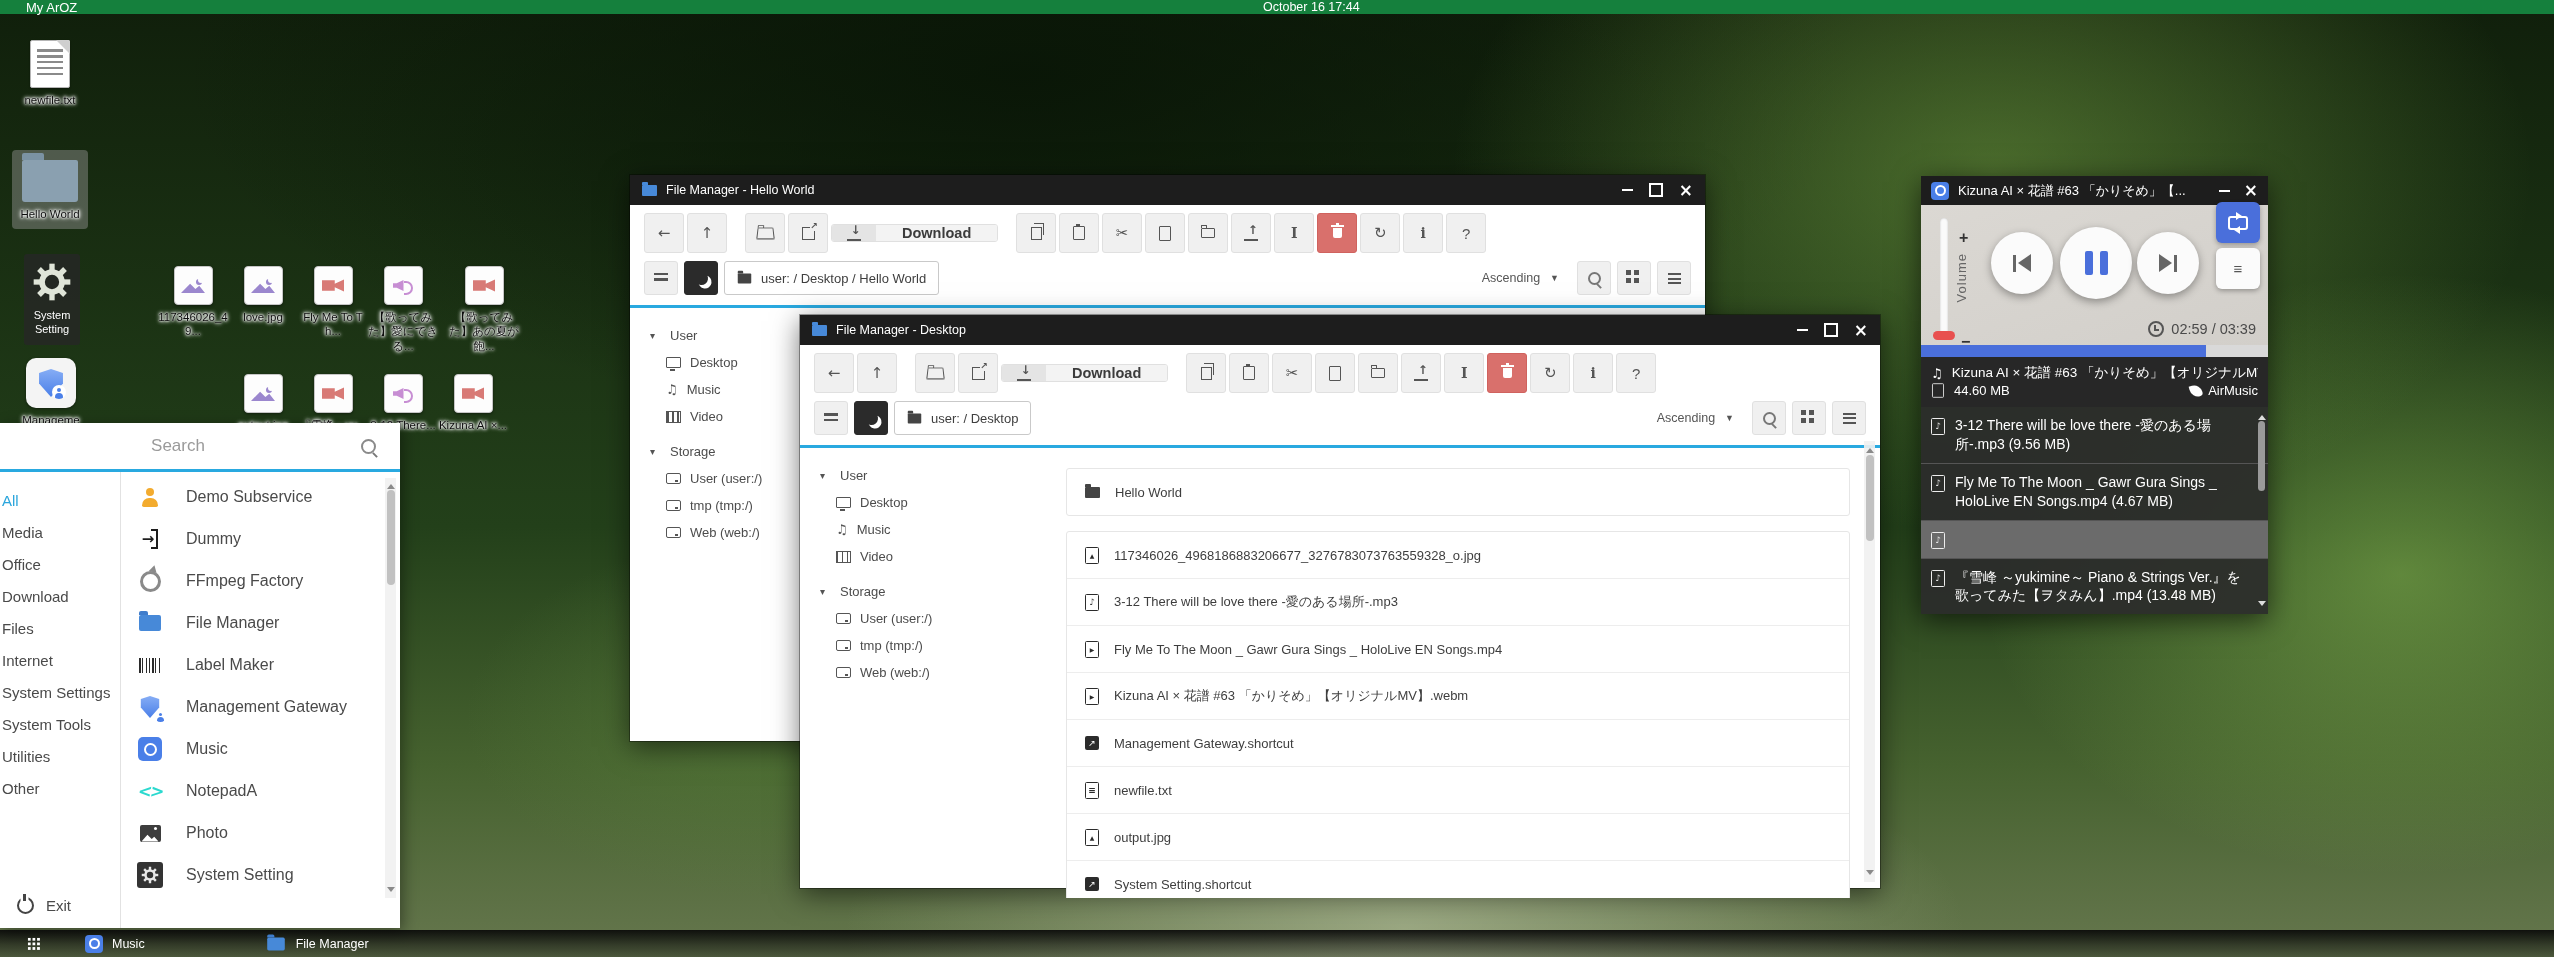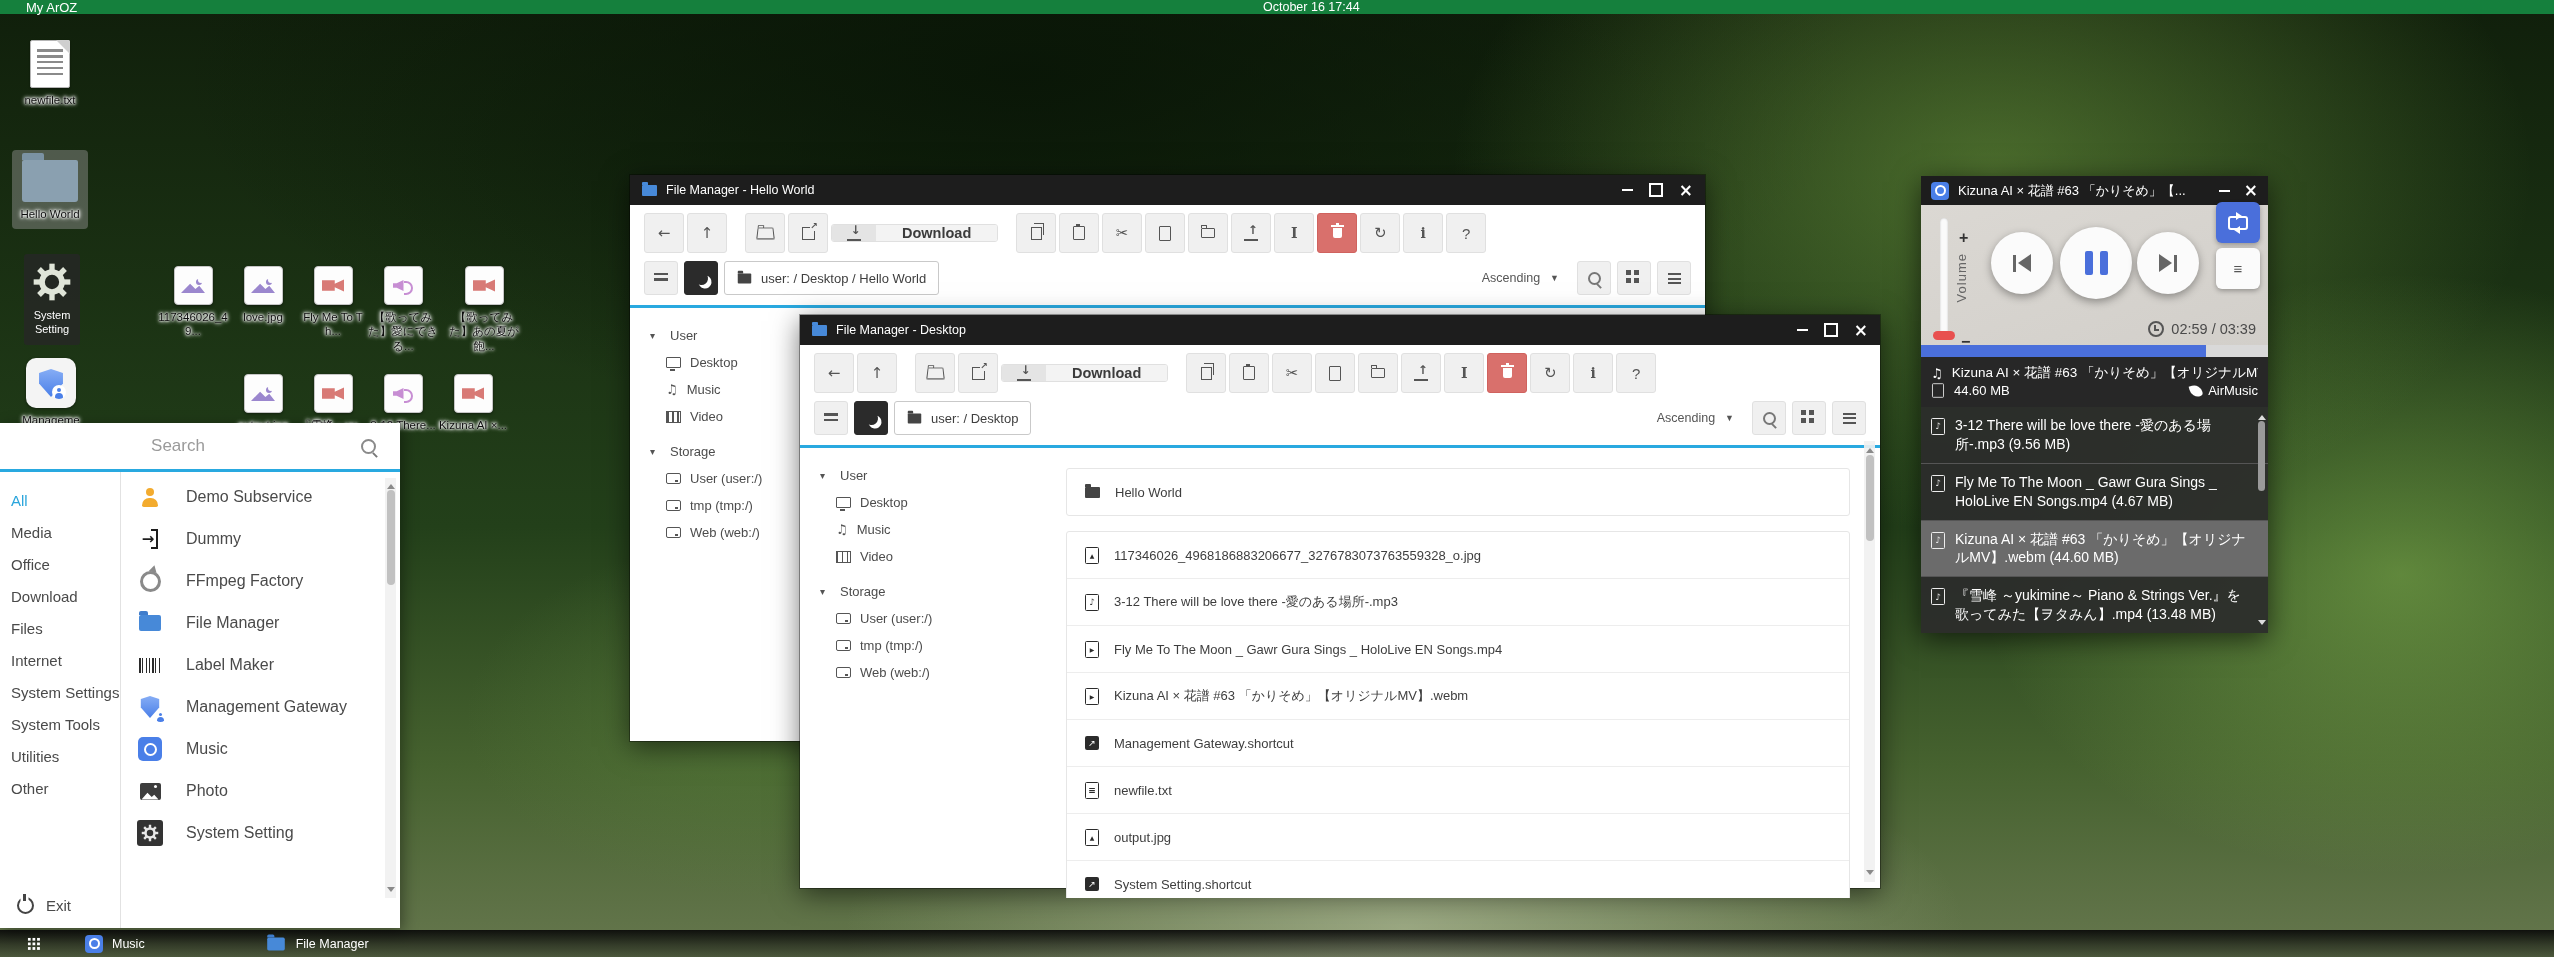--- a/index.html
+++ b/index.html
@@ -138,21 +138,21 @@
   .gview{width:5px;height:5px;background:#555;box-shadow:8px 0 #555,0 8px #555,8px 8px #555;display:inline-block;margin:-6px 6px 6px -6px;}
   .lview{width:13px;height:11px;background:repeating-linear-gradient(180deg,#555 0 2px,transparent 2px 4.5px);display:inline-block;}
   
   .smenu{position:absolute;left:0;top:423px;width:400px;height:505px;z-index:30;box-shadow:3px 4px 14px rgba(0,0,0,.4);}
   .ssearch{height:46px;background:#fff;border-bottom:3px solid #29a9e0;display:flex;align-items:center;position:relative;}
   .ssearch input{border:none;outline:none;margin-left:16px;font-size:17px;color:#333;width:320px;font-family:inherit;background:transparent;text-align:center;}
   .ssearch input::placeholder{color:#9a9a9a;}
   .ssearch .mag.big{position:absolute;right:24px;top:16px;}
   .sbody{position:relative;background:#fff;height:456px;display:flex;}
   .scats{width:121px;border-right:1px solid #e2e2e2;padding-top:12px;box-sizing:border-box;}
-  .scat{height:32px;display:flex;align-items:center;padding-left:11px;font-size:15px;color:#4a4a4a;}
+  .scat{height:32px;display:flex;align-items:center;padding-left:2px;font-size:15px;color:#4a4a4a;}
   .scat.active{color:#2aa5dc;}
   .sexit{position:absolute;left:17px;bottom:14px;display:flex;align-items:center;gap:12px;font-size:15px;color:#4a4a4a;}
   .pwr{width:13px;height:13px;border:2.2px solid #444;border-radius:50%;position:relative;display:inline-block;}
   .pwr::after{content:"";position:absolute;top:-5px;left:4px;width:2.5px;height:7px;background:#444;box-shadow:0 0 0 2.5px #fff;}
   .sapps{flex:1;overflow:hidden;padding-top:4px;}
   .sapp{height:42px;display:flex;align-items:center;gap:23px;padding-left:16px;}
   .sapp .alabel{font-size:16px;color:#4a4a4a;}
   .aicon{width:26px;height:26px;display:flex;align-items:center;justify-content:center;position:relative;flex-shrink:0;}
   .person{width:18px;height:19px;position:relative;}
   .person::before{content:"";position:absolute;top:0;left:5px;width:8px;height:8px;border-radius:50%;background:#f3ab2e;}
@@ -694,21 +694,20 @@
       <div class="pitem">
           <span class="pg aud light"></span>
           <span>3-12 There will be love there -愛のある場所-.mp3 (9.56 MB)</span>
         </div>
       <div class="pitem">
           <span class="pg aud light"></span>
           <span>Fly Me To The Moon _ Gawr Gura Sings _ HoloLive EN Songs.mp4 (4.67 MB)</span>
         </div>
       <div class="pitem selected">
           <span class="pg aud light"></span>
-          <span>Kizuna AI × 花譜 #63 「かりそめ」【オリジナルMV】.webm (44.60 MB)</span>
         </div>
       <div class="pitem" style="border-bottom:none;">
           <span class="pg aud light"></span>
           <span>『雪峰 ～yukimine～ Piano &amp; Strings Ver.』を歌ってみた【ヲタみん】.mp4 (13.48 MB)</span>
         </div>
       <div class="pscroll">
         <span class="chev w up" style="top:2px;"></span>
         <span class="vthumb" style="top:12px;height:70px;"></span>
         <span class="chev w down" style="bottom:2px;"></span>
       </div>
@@ -777,20 +776,26 @@
             <span class="alabel">Management Gateway</span>
           </div>
         <div class="sapp">
             <span class="aicon">
               <span class="musico"></span>
             </span>
             <span class="alabel">Music</span>
           </div>
         <div class="sapp">
             <span class="aicon">
+              <span class="npa"></span>
+            </span>
+            <span class="alabel">NotepadA</span>
+          </div>
+        <div class="sapp">
+            <span class="aicon">
               <span class="pho"></span>
             </span>
             <span class="alabel">Photo</span>
           </div>
         <div class="sapp">
             <span class="aicon darkchip s">
               <svg width="18" height="18" viewBox="0 0 24 24" style="color:#e8e8e8">
                 <g stroke="currentColor" stroke-width="3.2">
                   <line x1="12" y1="1" x2="12" y2="6"></line>
                   <line x1="12" y1="18" x2="12" y2="23"></line>

